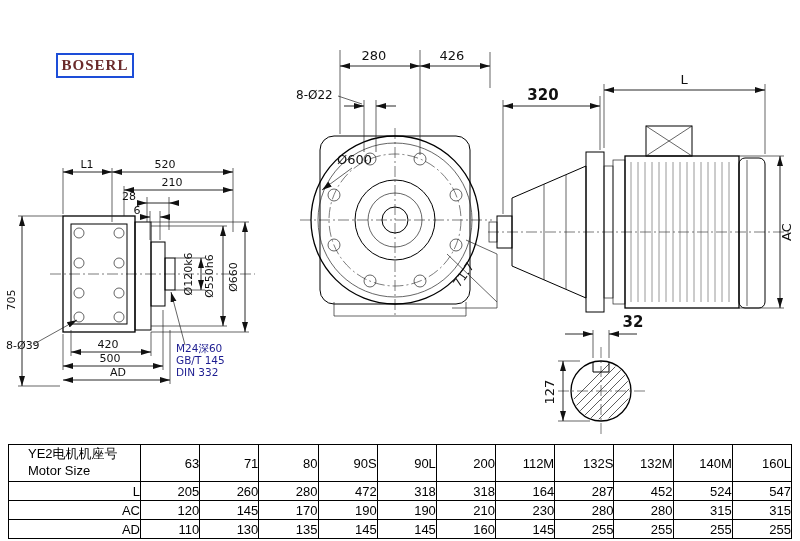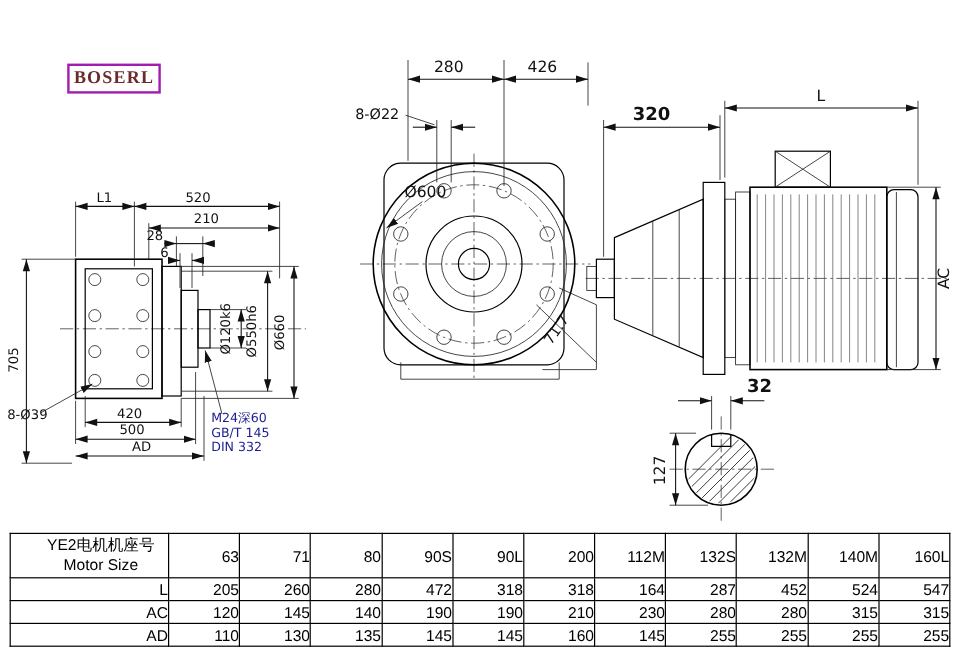--- a/index.html
+++ b/index.html
@@ -1,38 +1,38 @@
 <!DOCTYPE html>
 <html><head>
 <meta charset="utf-8">
 <style>
   *{margin:0;padding:0;box-sizing:border-box}
   html,body{width:800px;height:541px;background:#fff;font-family:"Liberation Sans",sans-serif;overflow:hidden}
   .page{position:absolute;left:0;top:0;width:800px;height:541px;background:#fff}
   .title{position:absolute;left:5px;top:3px;font-size:22px;font-weight:bold;color:#e10000;letter-spacing:.5px;white-space:nowrap}
-  .logo{position:absolute;left:56px;top:53px;width:78px;height:25px;border:2px solid #a21caf;display:flex;align-items:center;justify-content:center;
+  .logo{position:absolute;left:56px;top:53px;width:78px;height:25px;border:2px solid #1d4ed8;display:flex;align-items:center;justify-content:center;
         font-family:"Liberation Serif",serif;font-size:15px;font-weight:bold;color:#6b2b2b;letter-spacing:1px;background:#fff;z-index:3}
   svg.draw{position:absolute;left:0;top:0;z-index:1}
   .draw text{font-family:"DejaVu Sans",sans-serif;fill:#111;font-size:11px;text-anchor:middle}
   .draw text.astart{text-anchor:start}
   .draw text.s13{font-size:13px}
   .draw text.s12{font-size:12px}
   .draw text.s15{font-size:15px;font-weight:bold}
   .draw text.note{fill:#1c1c90;font-size:10.5px}
   .ol{stroke:#000;stroke-width:1.3;fill:none}
   .ol2{stroke:#000;stroke-width:1;fill:none}
   .thin{stroke:#222;stroke-width:.7;fill:none}
   .dim{stroke:#111;stroke-width:.9;fill:none}
   .cl{stroke:#444;stroke-width:.7;fill:none;stroke-dasharray:11 3 2 3}
   .hatchln{stroke:#333;stroke-width:.8}
   .fin{stroke:#444;stroke-width:.55}
   .dim-table{position:absolute;left:8px;top:444px;width:784px;border-collapse:collapse;table-layout:fixed;font-size:13px;color:#000;z-index:2;background:#fff}
   .dim-table th,.dim-table td{border:1px solid #000;text-align:right;padding:0;font-weight:normal;height:19px;background:#fff;overflow:hidden}
   .dim-table tr.hdr th{height:37px}
-  .dim-table th.first{text-align:center;padding-left:19px;line-height:1.3}
+  .dim-table th.first{text-align:left;padding-left:19px;line-height:1.3}
 </style>
 </head>
 <body>
 
 <div class="page">
 
   <svg class="draw" width="800" height="541" viewBox="0 0 800 541">
     <defs>
       <marker id="ae" markerWidth="11" markerHeight="8" refX="10" refY="4" orient="auto" markerUnits="userSpaceOnUse">
         <path d="M0,1 L10,4 L0,7 Z" fill="#111"></path>
@@ -296,21 +296,21 @@
         <td>164</td>
         <td>287</td>
         <td>452</td>
         <td>524</td>
         <td>547</td>
       </tr>
       <tr>
         <td>AC</td>
         <td>120</td>
         <td>145</td>
-        <td>140</td>
+        <td>170</td>
         <td>190</td>
         <td>190</td>
         <td>210</td>
         <td>230</td>
         <td>280</td>
         <td>280</td>
         <td>315</td>
         <td>315</td>
       </tr>
       <tr>

